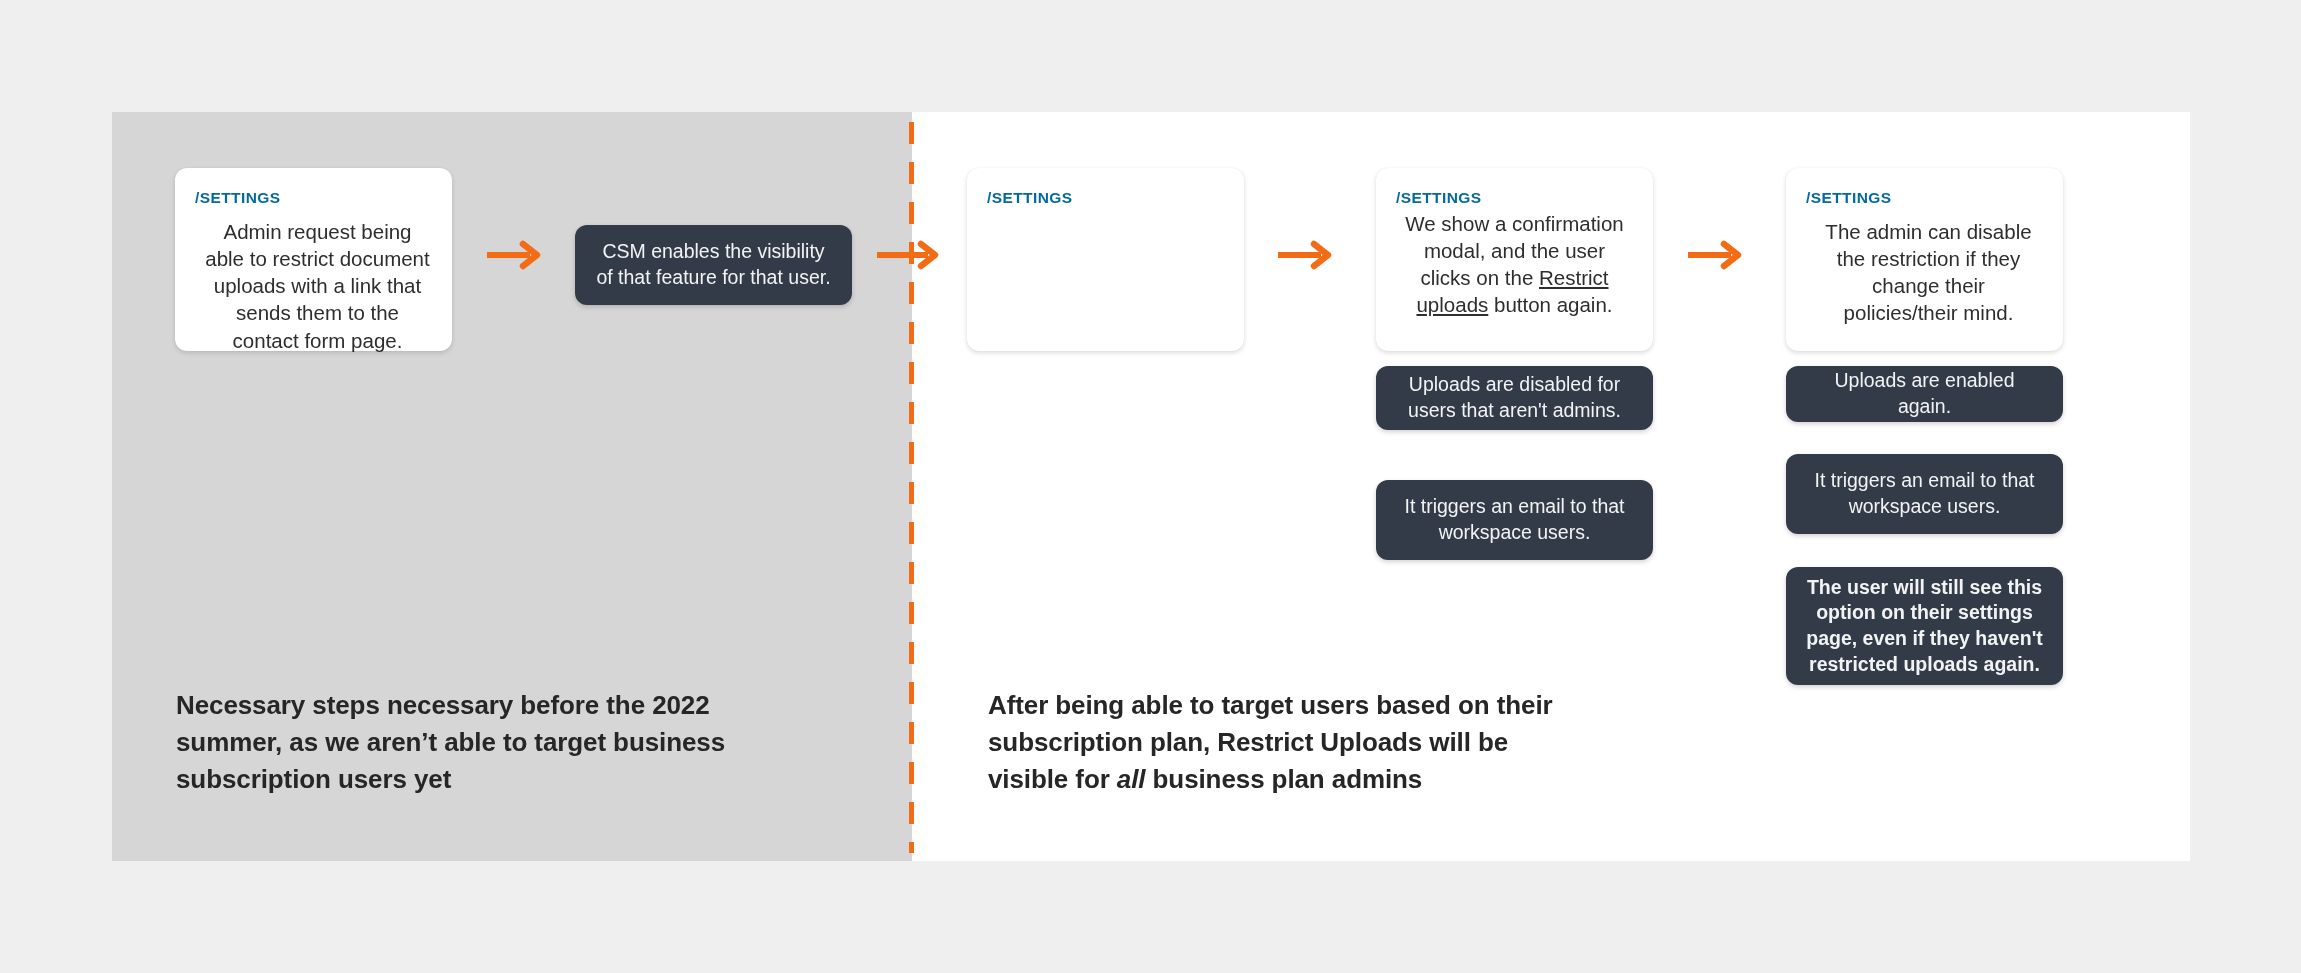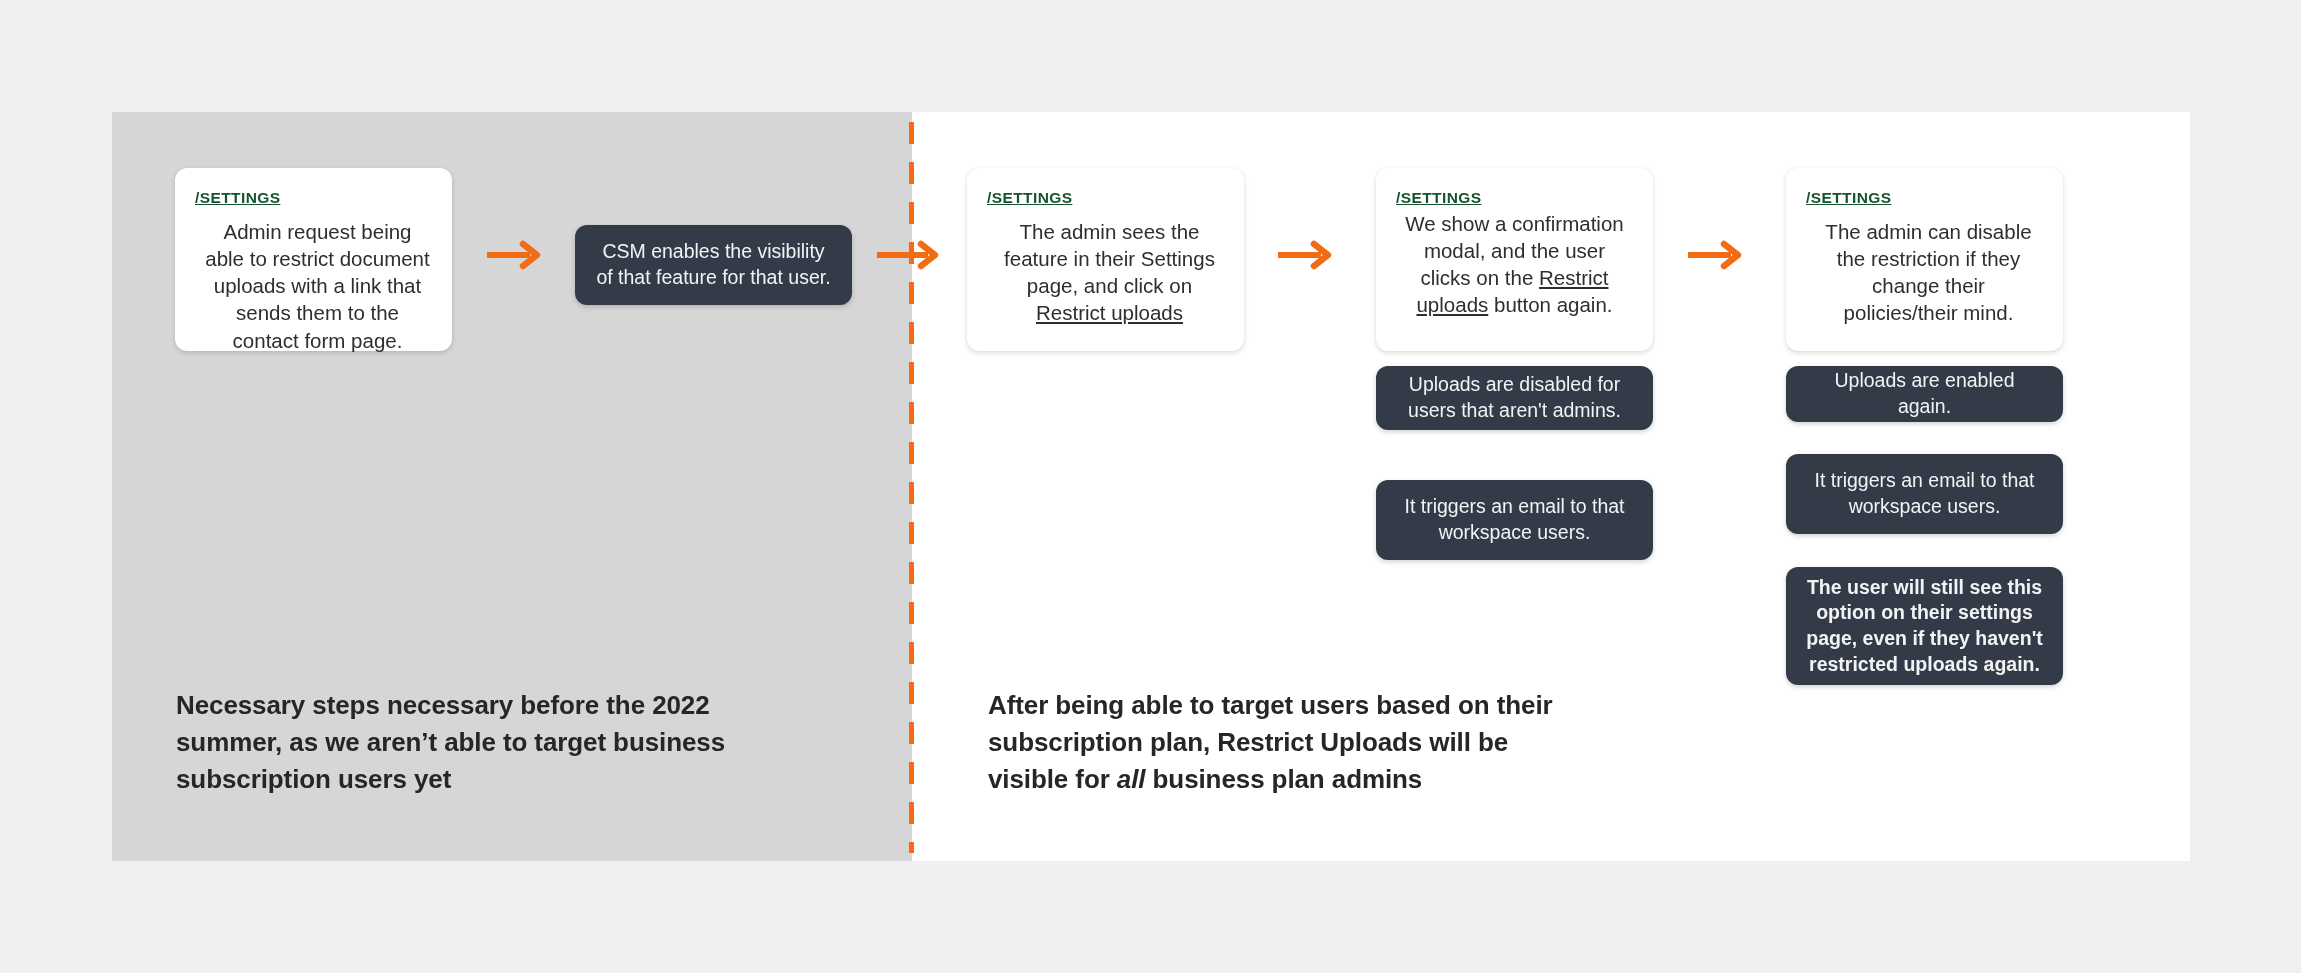--- a/index.html
+++ b/index.html
@@ -55,24 +55,23 @@
     padding: 23px 20px;
     display: flex;
     align-items: center;
     justify-content: center;
   }
 
   .settings-tag {
     font-size: 15.5px;
     font-weight: 700;
     letter-spacing: 0.4px;
-    color: #14532d;
+    color: #0369a1;
     line-height: 1;
     margin-bottom: 4px;
-    text-decoration: underline;
   }
 
   .card-white .body {
     font-size: 20.5px;
     line-height: 1.33;
     color: #2e2e2e;
     text-align: center;
     padding: 0 2px;
   }
   .card-white .body.tight { padding-top: 8px; margin-left: 8px; }
@@ -130,23 +129,20 @@
   <svg class="arrow" style="left:877px; top:240px;" width="66" height="30" viewBox="0 0 66 30">
     <path d="M2 15 H48" stroke="#f26c16" stroke-width="6" stroke-linecap="square" fill="none"></path>
     <path d="M44 4 L58 15 L44 26" stroke="#f26c16" stroke-width="6.5" fill="none" stroke-linecap="round" stroke-linejoin="round"></path>
   </svg>
 
 
   <div class="caption" style="left:176px; top:687px; width:560px;">Necessary steps necessary before the 2022 summer, as we aren’t able to target business subscription users yet</div>
 
   <div class="card card-white" style="left:967px; top:168px; width:277px; height:183px;">
     <div class="settings-tag">/SETTINGS</div>
-    <div class="body tight">
-      <span>The admin sees the feature in their Settings page, and click on </span><span class="u">Restrict uploads</span><span></span>
-    </div>
   </div>
 
   <svg class="arrow" style="left:1278px; top:240px;" width="56" height="30" viewBox="0 0 56 30">
     <path d="M2 15 H40" stroke="#f26c16" stroke-width="6" stroke-linecap="square" fill="none"></path>
     <path d="M36 4 L50 15 L36 26" stroke="#f26c16" stroke-width="6.5" fill="none" stroke-linecap="round" stroke-linejoin="round"></path>
   </svg>
 
   <div class="card card-white" style="left:1376px; top:168px; width:277px; height:183px;">
     <div class="settings-tag">/SETTINGS</div>
     <div class="body">

